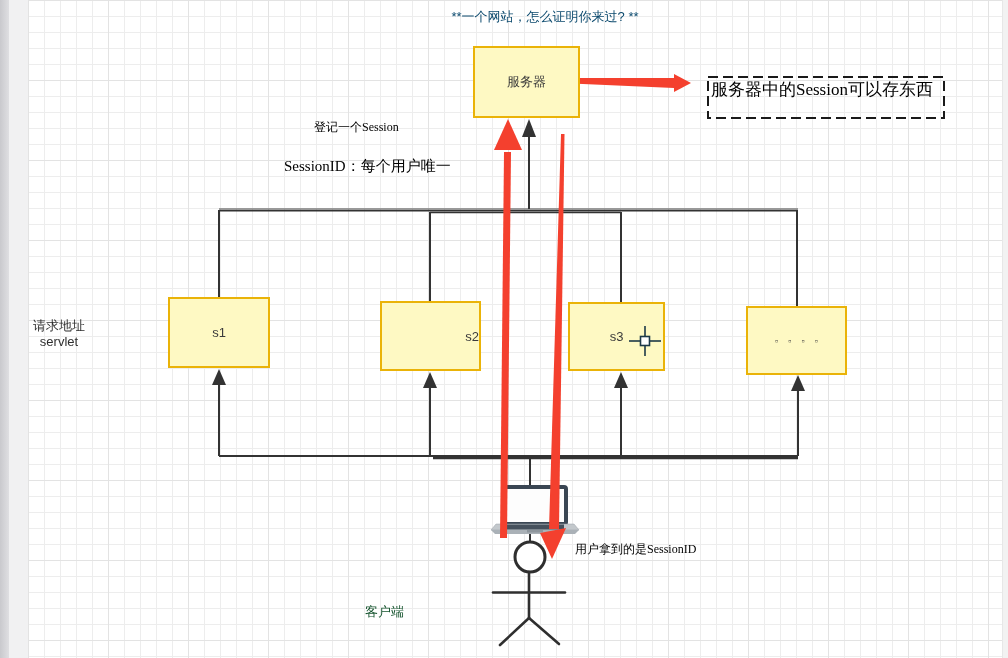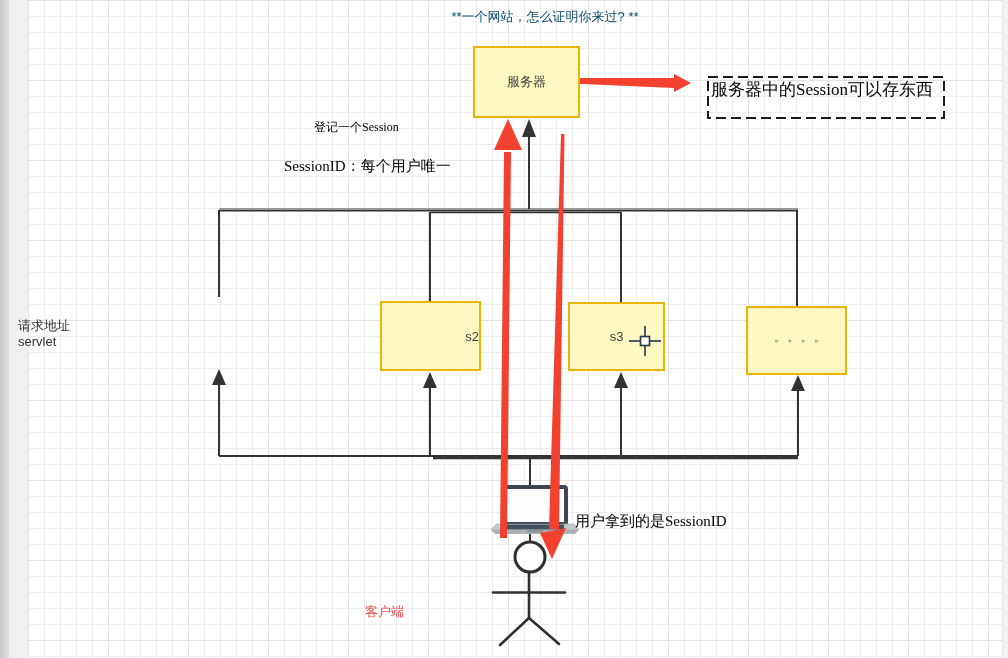--- a/index.html
+++ b/index.html
@@ -22,23 +22,23 @@
   .node-s2{left:380px;top:301px;width:101px;height:70px;justify-content:flex-end;}
   .node-s3{left:568px;top:302px;width:97px;height:69px;}
   .node-dots{left:746px;top:306px;width:101px;height:69px;}
   .node-dots span{font-size:9px;letter-spacing:10px;text-indent:10px;color:#3d3d3d;}
   .txt{position:absolute;white-space:nowrap;}
   .title{left:360px;top:8px;width:370px;text-align:center;font-size:13px;color:#0c4a6e;}
   .red-note{color:#000000;font-family:Liberation Serif, serif;}
   .note-register{left:266px;top:119px;font-size:12px;margin-left:48px;}
   .note-sessionid{left:266px;top:157px;font-size:15px;margin-left:18px;}
   .note-store{left:711px;top:78px;font-size:17px;}
-  .note-user{left:575px;top:512px;font-size:15px;}
-  .request-label{left:18px;top:318px;width:82px;font-size:13px;color:#2f2f2f;line-height:16px;white-space:normal;}
-  .client-label{left:365px;top:603px;font-size:13px;color:#ef4444;}
+  .note-user{left:575px;top:541px;font-size:12px;}
+  .request-label{left:18px;top:318px;width:82px;text-align:center;font-size:13px;color:#2f2f2f;line-height:16px;white-space:normal;}
+  .client-label{left:365px;top:603px;font-size:13px;color:#14532d;}
   .crosshair{position:absolute;left:627px;top:324px;width:36px;height:36px;}
 </style>
 </head>
 <body>
 
 <div class="canvas">
   <div class="grid"></div>
   <div class="left-strip-dark"></div>
   <div class="left-strip-light"></div>
   <div class="right-strip"></div>
@@ -100,20 +100,23 @@
       <polygon points="560,78 560,83 674,88 674,78"></polygon>
       <polygon points="674,74 674,92 691,83"></polygon>
     </g>
 
     <rect x="708" y="77" width="236" height="41" fill="none" stroke="#1a1a1a" stroke-width="2" stroke-dasharray="10 5"></rect>
   </svg>
 
   <div class="node node-server">
     <span>服务器</span>
   </div>
+  <div class="node node-s1">
+    <span>s1</span>
+  </div>
   <div class="node node-s2">
     <span>s2</span>
   </div>
   <div class="node node-s3">
     <span>s3</span>
   </div>
   <div class="node node-dots">
     <span>▫▫▫▫</span>
   </div>
 

